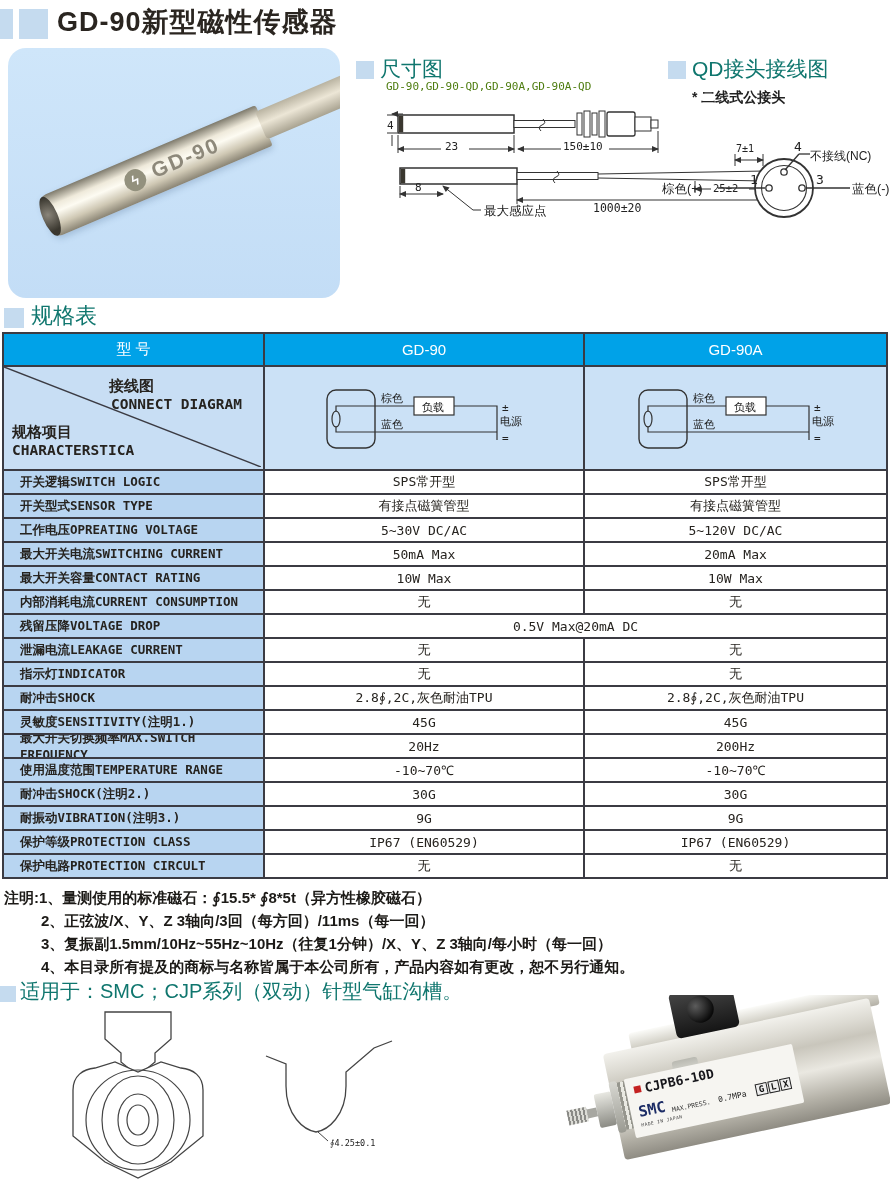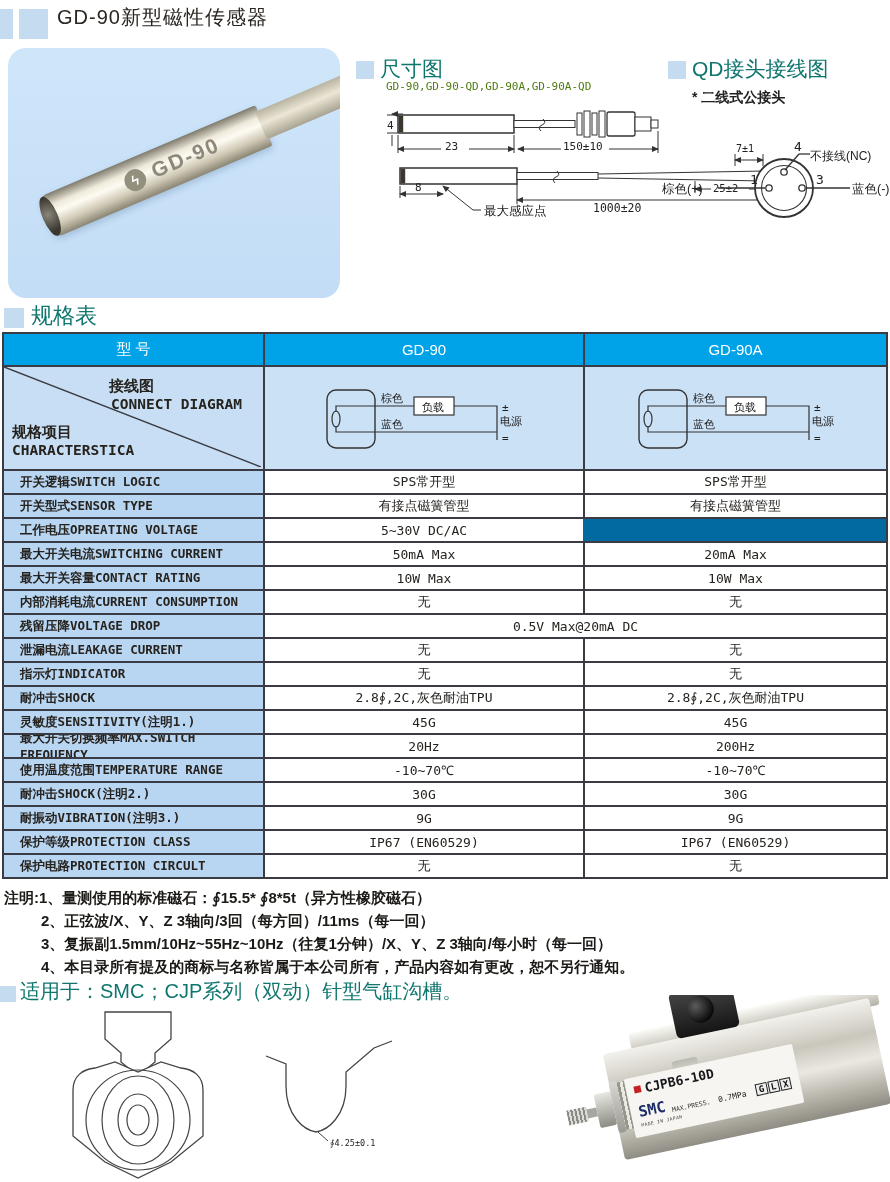--- a/index.html
+++ b/index.html
@@ -15,21 +15,21 @@
   }
   *{box-sizing:border-box;margin:0;padding:0}
   html,body{width:890px;height:1182px;background:#fff;overflow:hidden;
     font-family:"Liberation Sans","DejaVu Sans",sans-serif;color:var(--ink);position:relative}
   .abs{position:absolute}
   .mono{font-family:"DejaVu Sans Mono","Liberation Mono",monospace}
   
   .sq{background:var(--mk);display:inline-block}
   #title-sq1{left:0;top:9px;width:13px;height:30px}
   #title-sq2{left:19px;top:9px;width:29px;height:30px}
-  #page-title{left:57px;top:4px;font-size:20px;font-weight:normal;letter-spacing:1px;color:#2a2520}
+  #page-title{left:57px;top:4px;font-size:27px;font-weight:bold;letter-spacing:1px;color:#2a2520}
   
   #product-panel{left:8px;top:48px;width:332px;height:250px;border-radius:18px;
     background:linear-gradient(180deg,#cfe6fa,#c3ddf6);overflow:hidden}
   #cyl{left:38px;top:148px;width:237px;height:44px;transform:rotate(-23deg);
     transform-origin:left center;border-radius:9px 3px 3px 9px;
     background:linear-gradient(180deg,#7e7a6c,#efeadb 28%,#fdfbf2 46%,#cfc8b4 74%,#8a8474);
     box-shadow:0 3px 6px rgba(60,90,130,.25)}
   #cyl-tip{left:-3px;top:1px;width:15px;height:42px;border-radius:50%;
     background:radial-gradient(circle at 40% 45%,#8a857a,#3a372f 70%)}
   #cyl-logo{left:86px;top:11px;width:22px;height:22px;border-radius:50%;background:#93917e;
@@ -42,21 +42,21 @@
   #dim-sq{left:356px;top:61px;width:18px;height:18px}
   #dim-heading{left:380px;top:55px;font-size:21px}
   #dim-models{left:386px;top:80px;font-size:11px;color:#4d7c0f}
   #qd-sq{left:668px;top:61px;width:18px;height:18px}
   #qd-heading{left:692px;top:55px;font-size:21px}
   #qd-subtitle{left:692px;top:89px;font-size:14px;font-weight:bold;color:#222}
   #spec-sq{left:4px;top:308px;width:20px;height:20px}
   #spec-heading{left:31px;top:301px;font-size:22px}
   svg text{fill:#222;font-family:"DejaVu Sans Mono","Liberation Mono",monospace}
   
-  #spec-table{left:2px;top:332px;width:886px;border:2px solid var(--bd);background:#0369a1}
+  #spec-table{left:2px;top:332px;width:886px;border:2px solid var(--bd);background:#737373}
   .trow{display:flex;width:100%}
   #thead-row{height:31px;background:var(--hdr-blue)}
   #thead-row .cell{color:#fff;font-size:15px;justify-content:center}
   .cell{display:flex;align-items:center;overflow:hidden}
   .c1{width:259px}
   .c2{width:320px}
   .c3{flex:1}
   .c2,.c3{border-left:2px solid var(--bd)}
   #diag-row{height:104px;border-top:2px solid var(--bd)}
   #diag-cell{background:var(--diag-blue);position:relative;display:block}
@@ -273,20 +273,21 @@
         <div class="cell c3">SPS常开型</div>
       </div>
       <div class="trow">
         <div class="cell c1">开关型式SENSOR TYPE</div>
         <div class="cell c2">有接点磁簧管型</div>
         <div class="cell c3">有接点磁簧管型</div>
       </div>
       <div class="trow">
         <div class="cell c1">工作电压OPREATING VOLTAGE</div>
         <div class="cell c2">5~30V DC/AC</div>
+        <div class="cell c3">5~120V DC/AC</div>
       </div>
       <div class="trow">
         <div class="cell c1">最大开关电流SWITCHING CURRENT</div>
         <div class="cell c2">50mA Max</div>
         <div class="cell c3">20mA Max</div>
       </div>
       <div class="trow">
         <div class="cell c1">最大开关容量CONTACT RATING</div>
         <div class="cell c2">10W Max</div>
         <div class="cell c3">10W Max</div>

